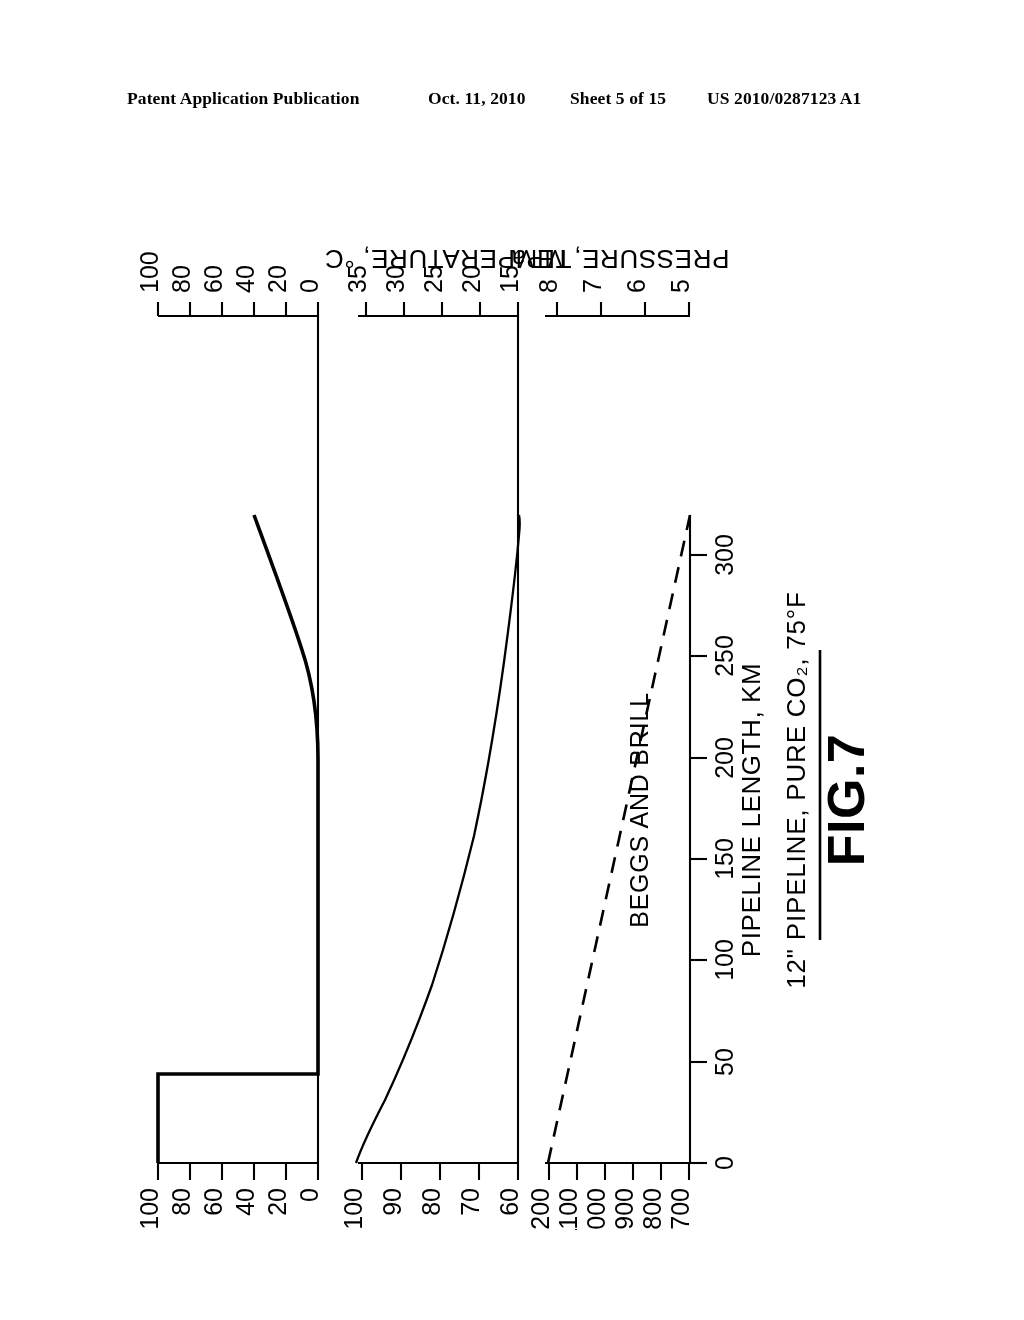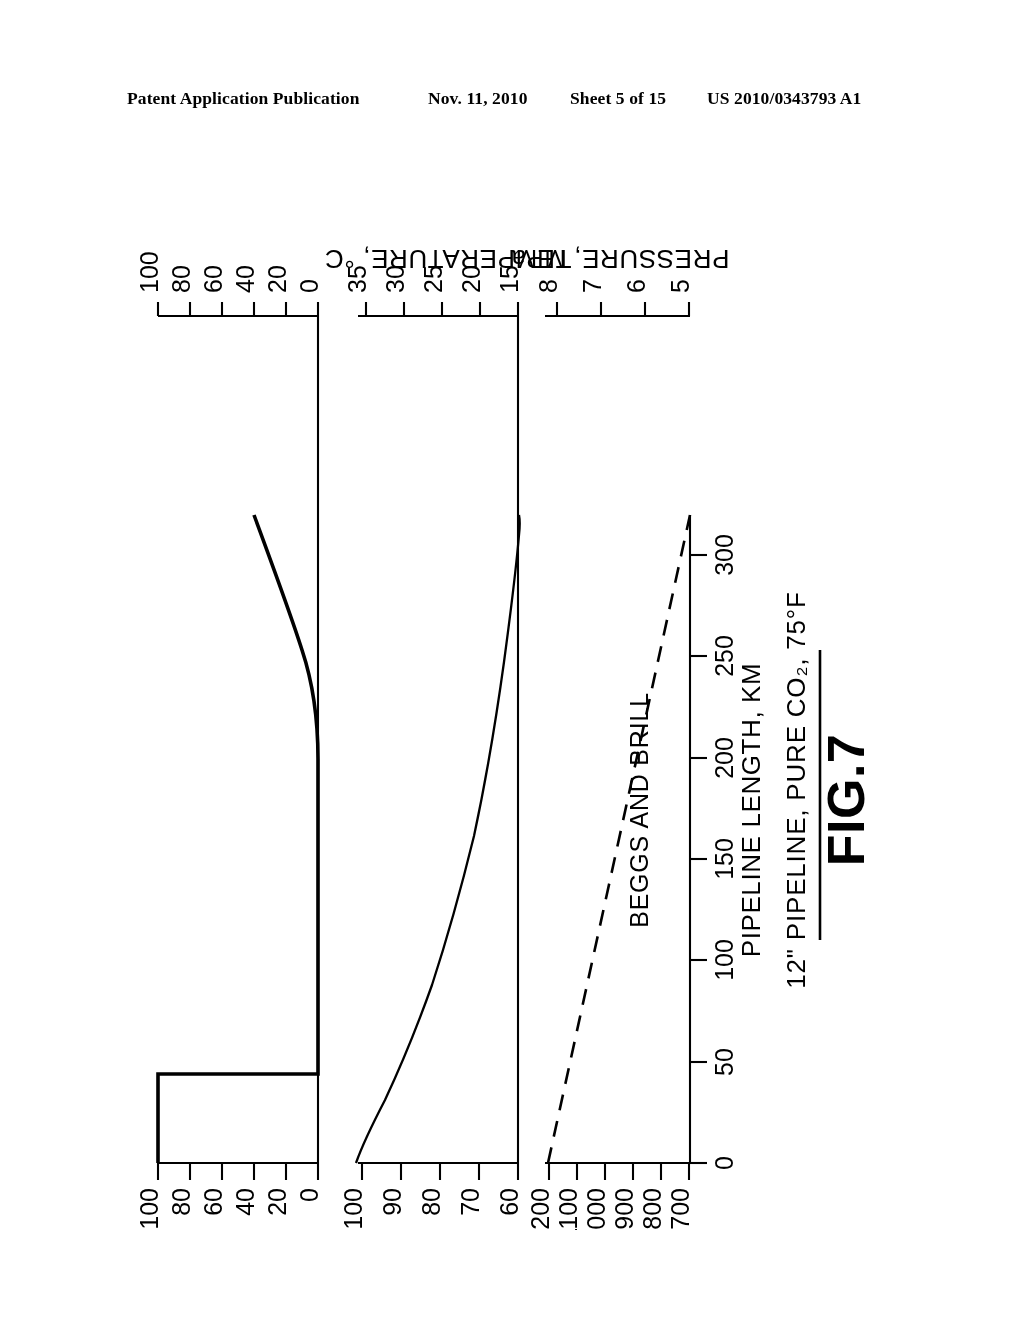--- a/index.html
+++ b/index.html
@@ -82,23 +82,23 @@
   .curve-thick { stroke: #000; fill: none; stroke-width: 3.6; }
   .curve-dash  { stroke: #000; fill: none; stroke-width: 2.6; stroke-dasharray: 16 11; }
   .brace-line  { stroke: #000; stroke-width: 2.2; fill: none; }
   .rule-line   { stroke: #000; stroke-width: 2.6; fill: none; }
 </style>
 </head>
 <body>
 
 <div id="patent-header">
   <span class="hdr-pub">Patent Application Publication</span>
-  <span class="hdr-date">Nov. 11, 2010</span>
+  <span class="hdr-date">Oct. 11, 2010</span>
   <span class="hdr-sheet">Sheet 5 of 15</span>
-  <span class="hdr-num">US 2010/0343793 A1</span>
+  <span class="hdr-num">US 2010/0287123 A1</span>
 </div>
 
 <div id="figure-canvas">
 <svg id="figure-svg" width="1024" height="1080" viewBox="0 0 1024 1080" xmlns="http://www.w3.org/2000/svg">
 
   <g>
 
     <path class="axis-line" d="M158 166 L318 166"></path>
     <g class="tick-line">
       <path d="M158 166 L158 152"></path>

